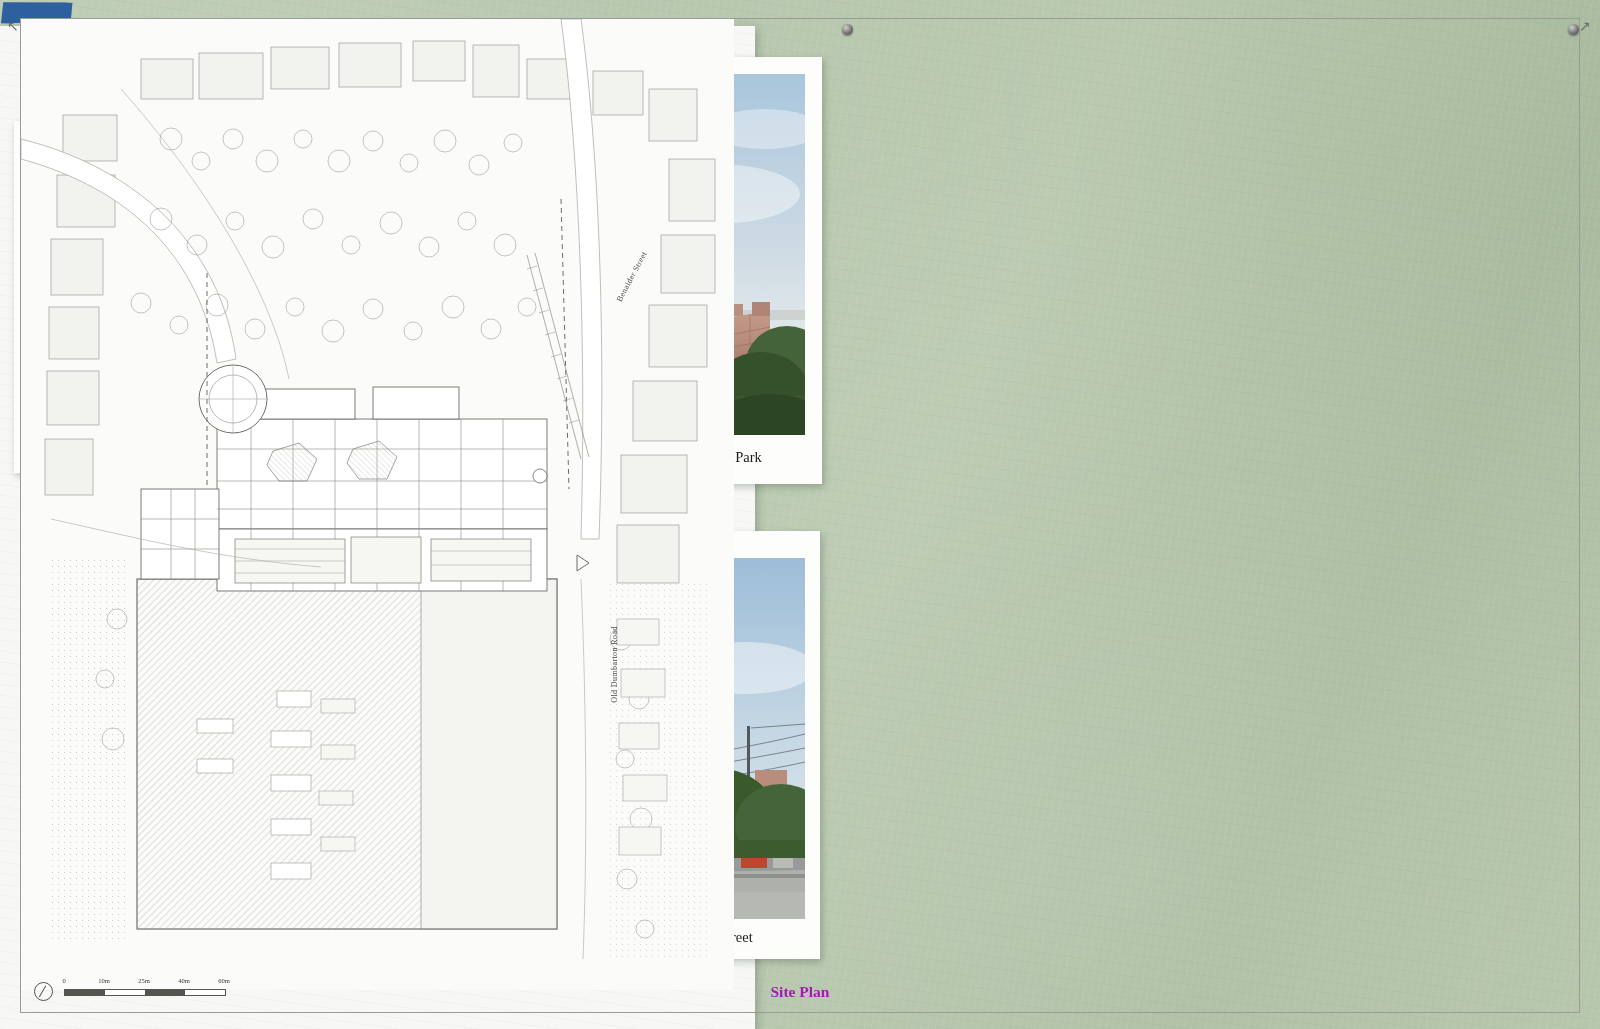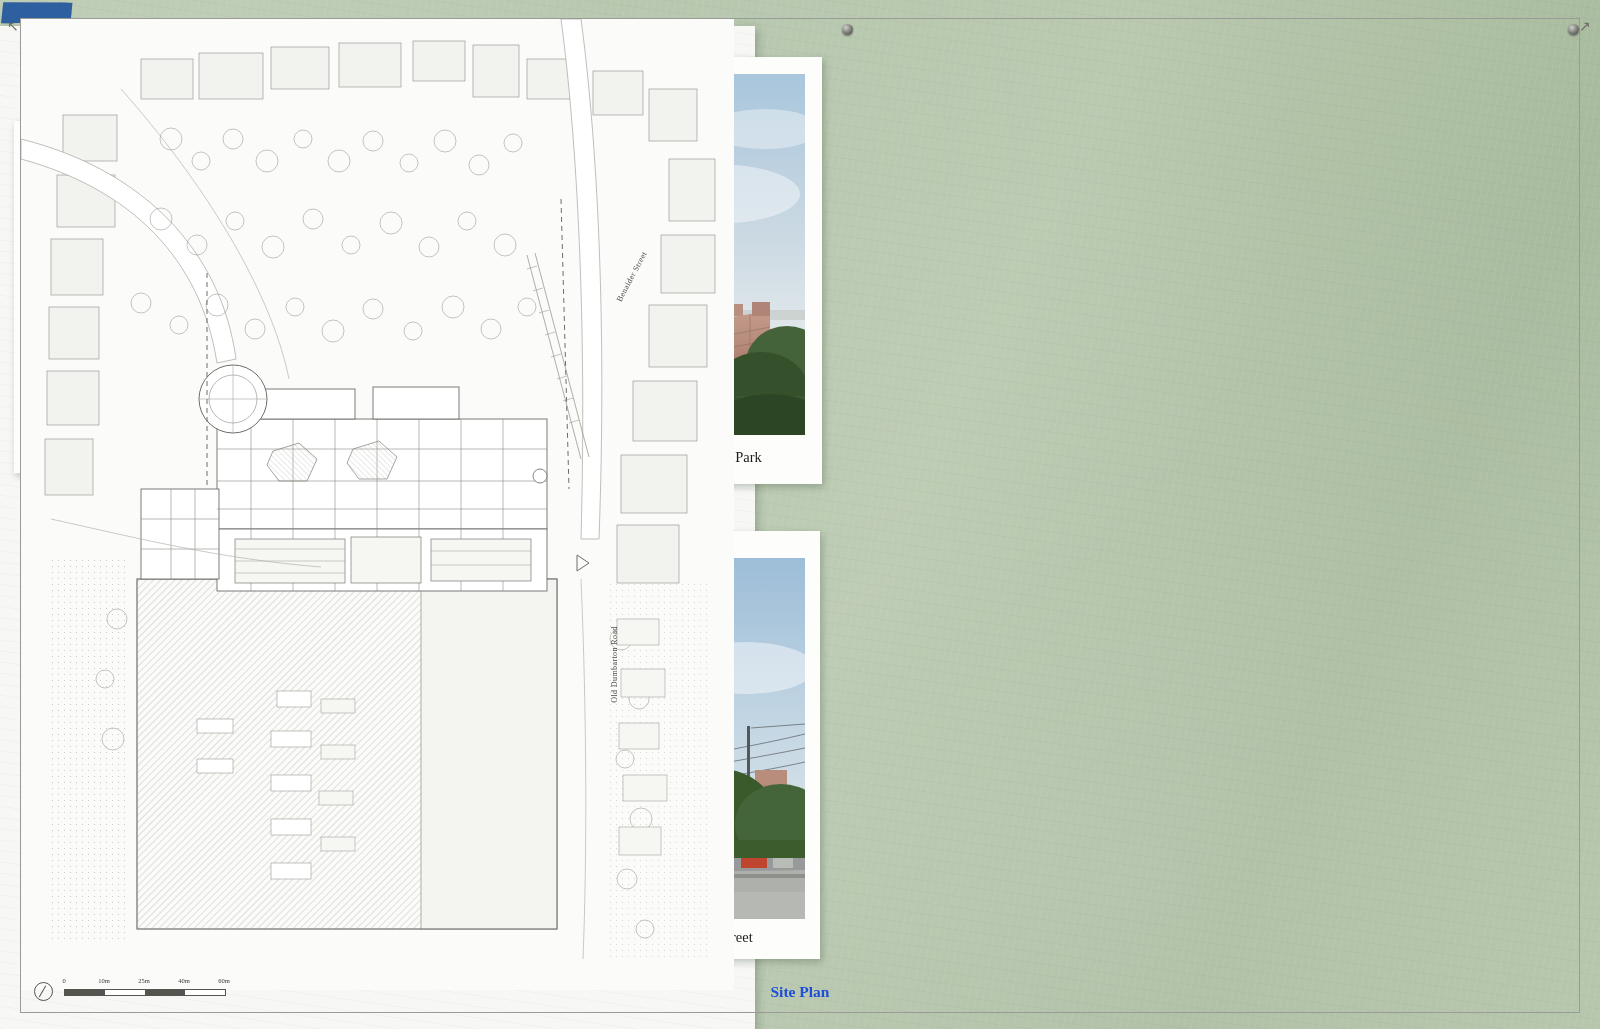--- a/index.html
+++ b/index.html
@@ -220,21 +220,21 @@
   #siteplan .c-tl { left: 7px; top: 20px; }
   #siteplan .c-tr { right: 7px; top: 20px; }
   #siteplan .plan-title {
     position: absolute;
     left: 0;
     right: 0;
     bottom: 28px;
     text-align: center;
     font-size: 15.5px;
     font-weight: bold;
-    color: #1d4ed8;
+    color: #a21caf;
   }
   #siteplan .scalebar {
     position: absolute;
     left: 34px;
     bottom: 26px;
     width: 200px;
     height: 26px;
   }
   #siteplan .scalebar .bar {
     position: absolute;

